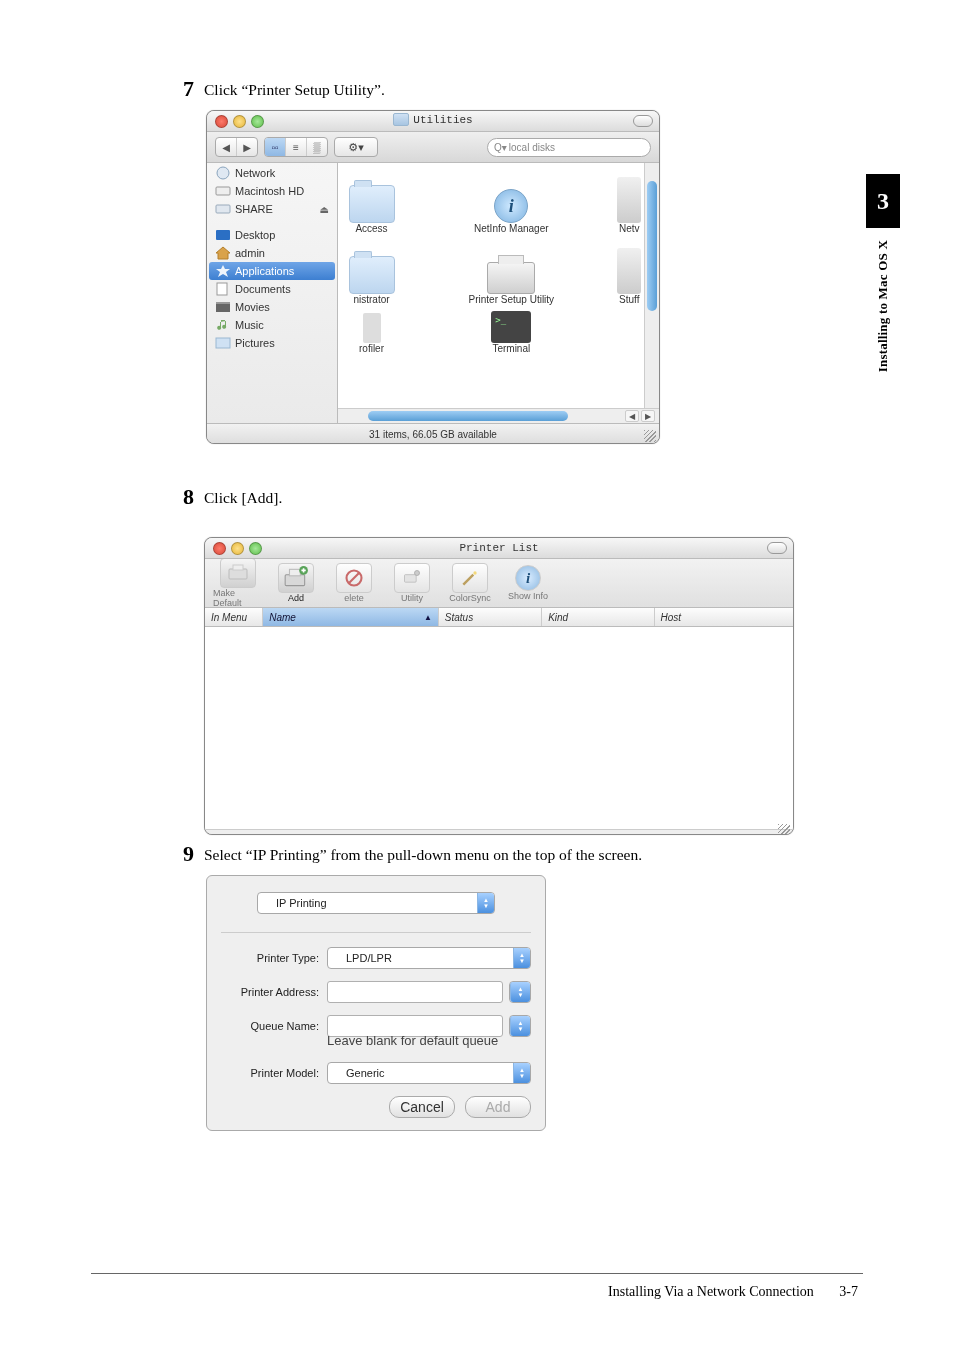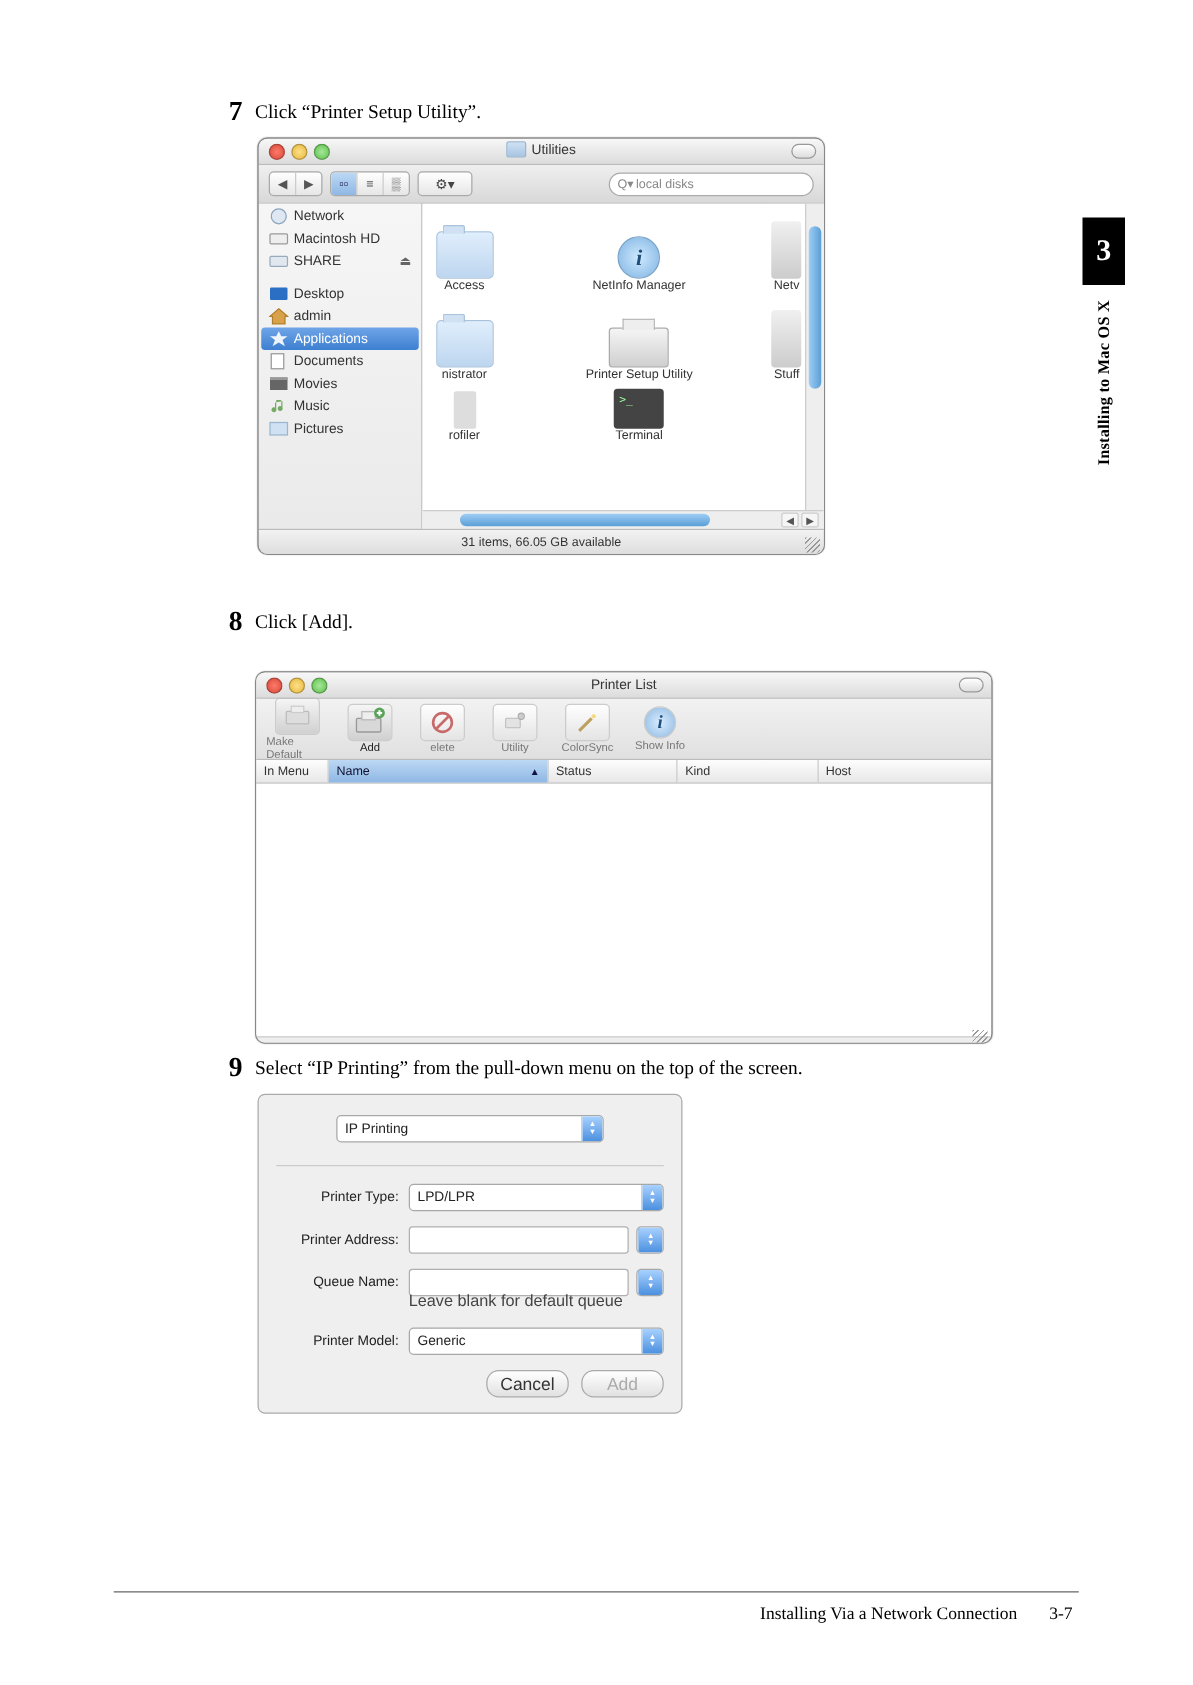--- a/index.html
+++ b/index.html
@@ -88,20 +88,21 @@
   color: #222;
   overflow: hidden;
 }
 .titlebar {
   height: 20px;
   background: linear-gradient(#f7f7f7,#dcdcdc);
   border-bottom: 1px solid #bbb;
   display: flex;
   align-items: center;
   position: relative;
+  font-family: Liberation Mono, monospace;
 }
 .traffic {
   display: flex;
   gap: 5px;
   margin-left: 8px;
 }
 .tdot {
   width: 11px; height: 11px; border-radius: 50%;
   border: 0.5px solid rgba(0,0,0,0.25);
 }
@@ -243,21 +244,21 @@
 }
 .tb-icon.printer-shape { background: linear-gradient(#f5f5f5,#d0d0d0);}
 .tb-icon.stop-shape svg { width:20px; height:20px; }
 .tb-icon.gear-shape svg { width:20px; height:20px; }
 .tb-icon.wand-shape svg { width:20px; height:20px; }
 .tb-icon.info-shape { border-radius:50%; width:24px; height:24px; background: radial-gradient(#d9ecff,#8cb8e0); color:#1d4f7a; font-style:italic; font-weight:bold; font-family:Georgia,serif; font-size:15px; line-height:1; }
 .plist-headers {
   height: 18px;
   background: linear-gradient(#fdfdfd,#e7e7e7);
   border-bottom:1px solid #bbb;
-  display:flex; font-size:10px; color:#333;
+  display:flex; font-size:10px; color:#333;font-style:italic;
 }
 .plist-headers .col { border-right:1px solid #ccc; padding:2px 6px; display:flex; align-items:center; }
 .plist-headers .col.name-col { background: linear-gradient(#bcd8f4,#8fb8e4); color:#113; }
 .plist-body {
   height: 202px;
   background:#fff;
   position:relative;
 }
 .plist-status {
   height: 8px;
@@ -281,21 +282,21 @@
 .sheet-row { display:flex; align-items:center; margin-bottom: 12px; }
 .sheet-row.first { justify-content:center; margin-bottom: 18px; }
 .sheet-label { width: 98px; text-align:right; padding-right: 8px; }
 .aqua-select {
   flex: 1;
   height: 20px;
   border: 1px solid #a8a8a8;
   border-radius: 4px;
   background: #fff;
   display:flex; align-items:center;
-  padding: 0 6px;
+  padding: 0 18px;
   position:relative;
   font-size: 11px;
 }
 .aqua-select.small { flex: none; width: 20px; padding:0; }
 .aqua-select .sel-txt { flex:1; }
 .aqua-caret {
   width: 16px; height: 100%;
   background: linear-gradient(#a8d1ff,#4b90df);
   border-left: 1px solid #8bb6e4;
   border-radius: 0 3px 3px 0;

